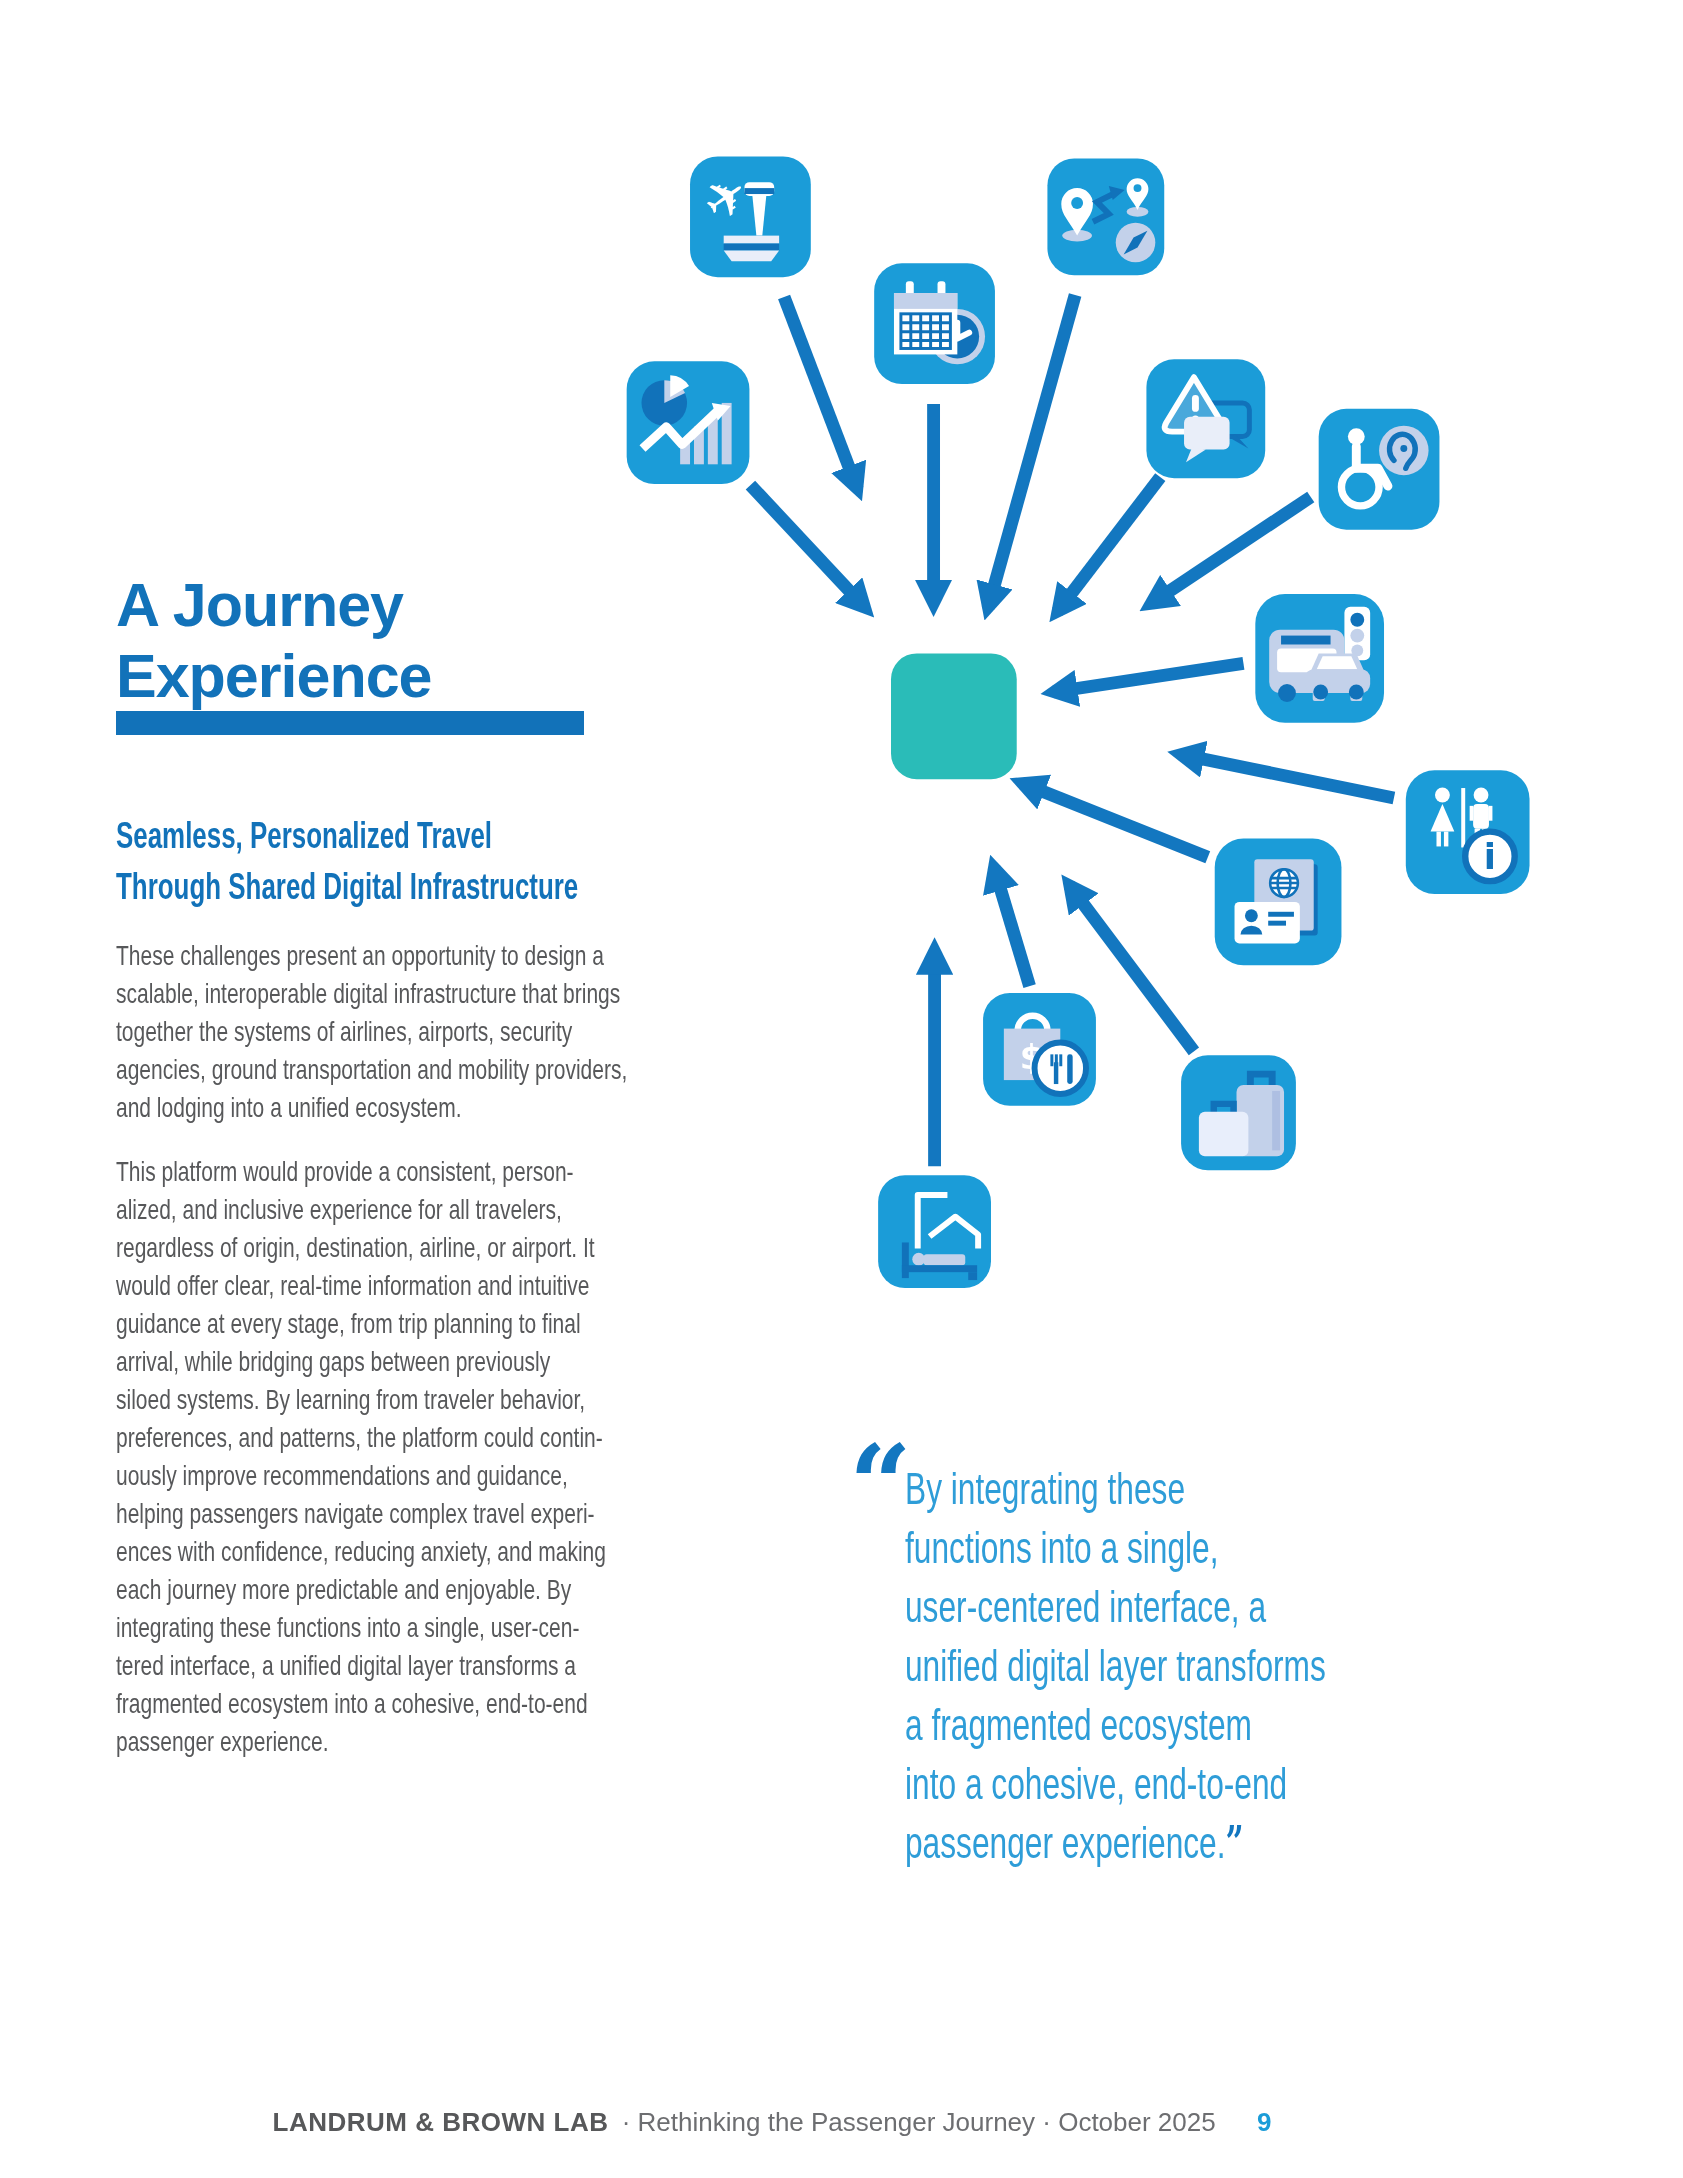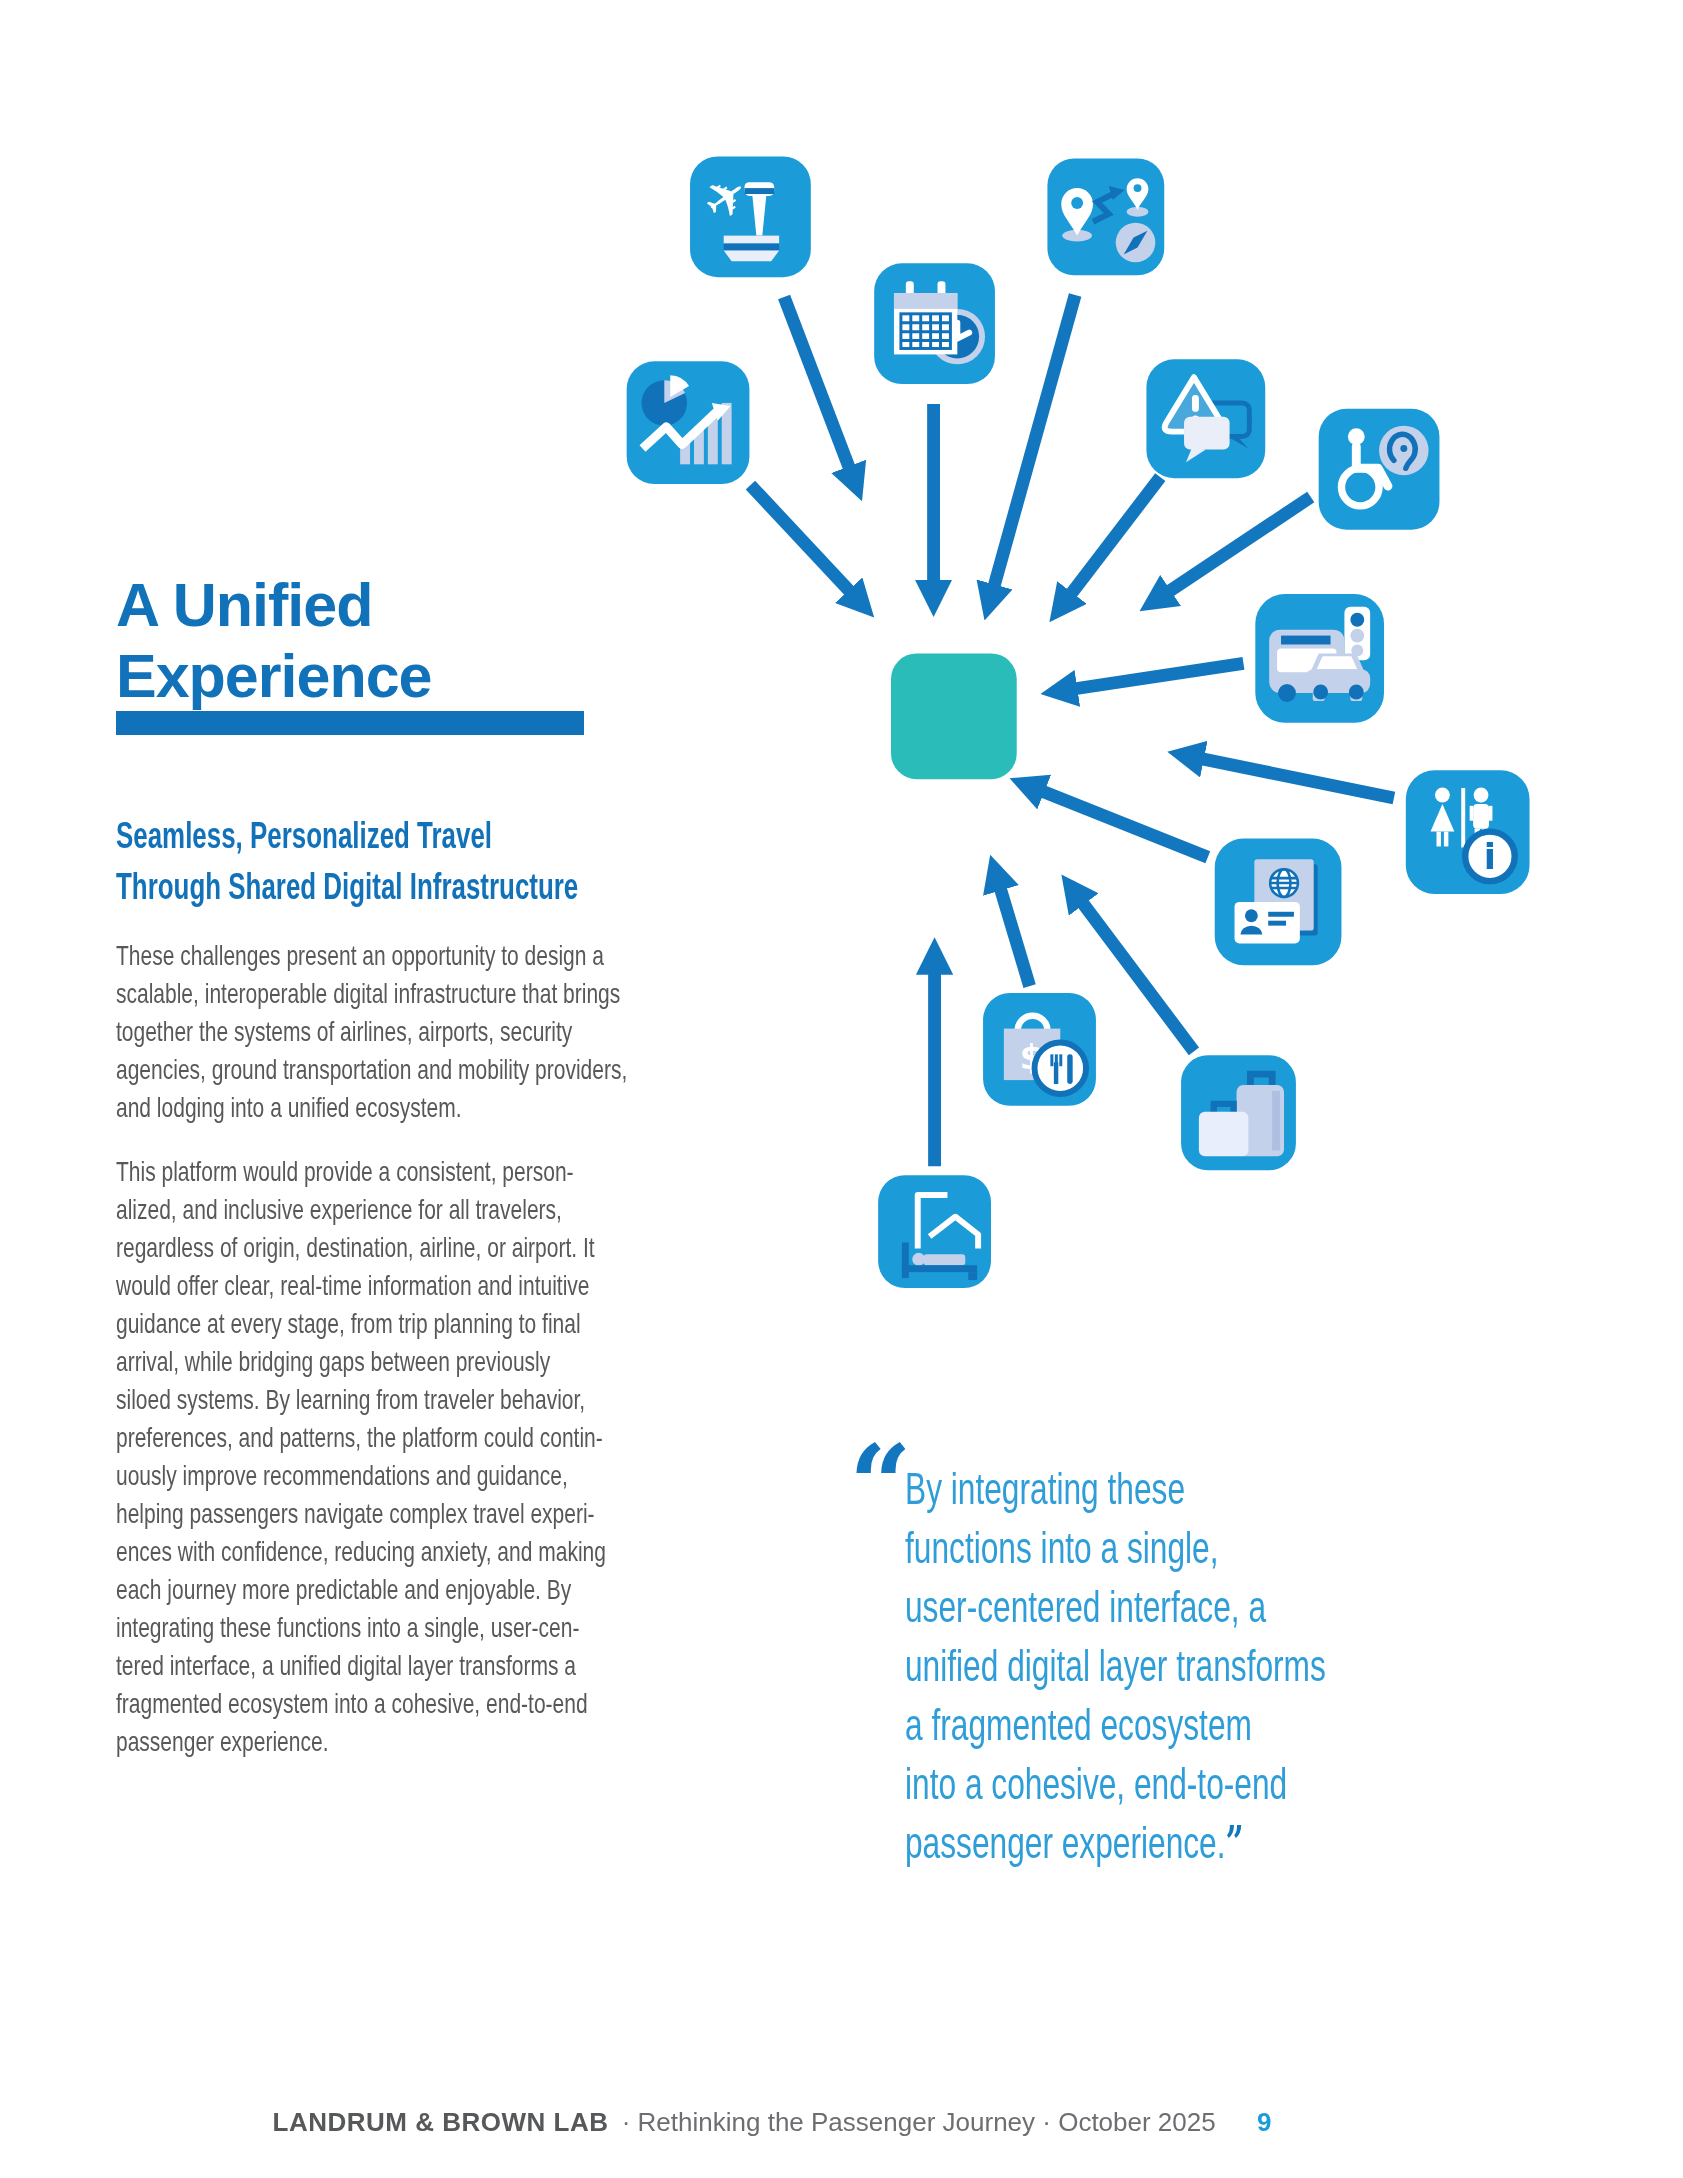--- a/index.html
+++ b/index.html
@@ -214,21 +214,21 @@
     <path d="M40 74 V20 H70" stroke="#ffffff" stroke-width="6" fill="none" stroke-linejoin="round"></path>
     <path d="M52 62 L78 42 L101 60 V74" stroke="#ffffff" stroke-width="6" fill="none" stroke-linejoin="round"></path>
     <rect x="24" y="68" width="7" height="36" fill="#1172ba"></rect>
     <circle cx="41" cy="85" r="6.5" fill="#c3d1ea"></circle>
     <rect x="46" y="80" width="42" height="11" rx="3" fill="#c3d1ea"></rect>
     <rect x="24" y="91" width="76" height="7" fill="#1172ba"></rect>
     <rect x="91" y="98" width="9" height="8" fill="#1172ba"></rect>
   </g>
 </svg>
 
-<h1 class="abs page-title">A Unified
+<h1 class="abs page-title">A Journey
 Experience</h1>
 <div class="abs title-rule"></div>
 <h2 class="abs section-subtitle">Seamless, Personalized Travel
 Through Shared Digital Infrastructure</h2>
 <p class="abs body-para para1">These challenges present an opportunity to design a
 scalable, interoperable digital infrastructure that brings
 together the systems of airlines, airports, security
 agencies, ground transportation and mobility providers,
 and lodging into a unified ecosystem.</p>
 <p class="abs body-para para2">This platform would provide a consistent, person-

